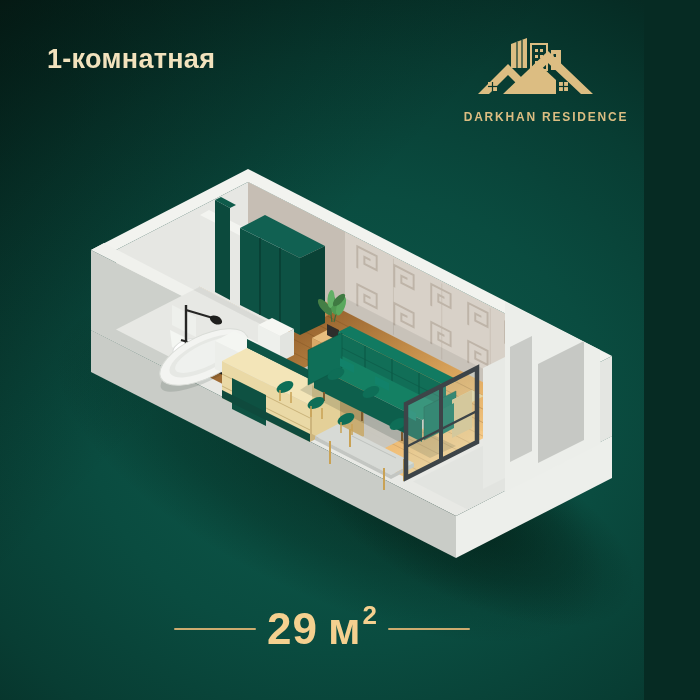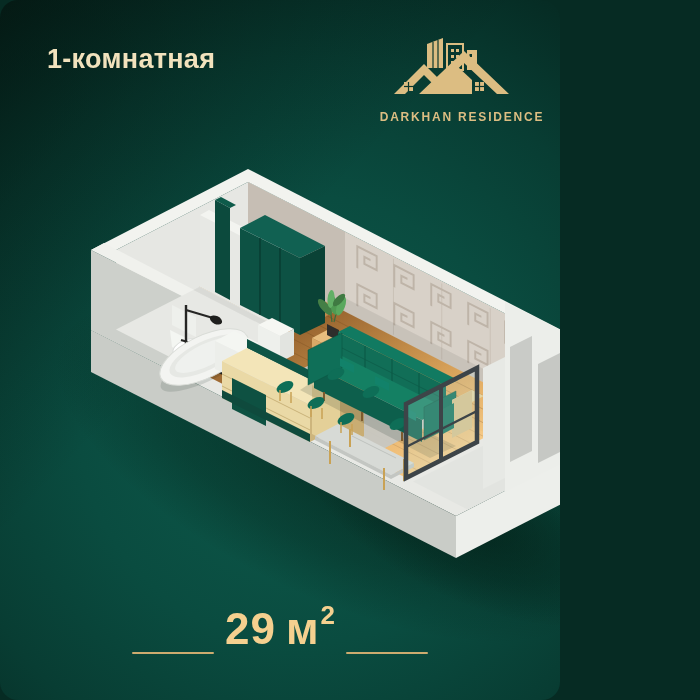--- a/index.html
+++ b/index.html
@@ -1,36 +1,35 @@
 <!DOCTYPE html>
 <html><head>
 <meta charset="utf-8">
 <style>
   html,body{margin:0;padding:0;background:#062b23;}
   .poster{
-    position:relative;width:560px;height:700px;overflow:hidden;
+    position:relative;width:644px;height:700px;overflow:hidden;
     font-family:"Liberation Sans","DejaVu Sans",sans-serif;
     background:
       linear-gradient(134deg, rgba(3,14,10,.55) 0%, rgba(3,14,10,.25) 22%, rgba(3,14,10,0) 42%),
       radial-gradient(100% 80% at 54% 60%, #0d5b4c 0%, #0a4c40 40%, #083d33 65%, #062d25 85%, #08211a 100%);
-    border-radius: 18px;
   }
   .scene{position:absolute;left:0;top:0;width:700px;height:700px;}
   .title{
     position:absolute;left:47px;top:42px;
     color:#f2e2bd;font-size:27px;line-height:34px;font-weight:600;letter-spacing:.3px;
   }
   .logo{position:absolute;right:12px;top:34px;width:172px;text-align:center;}
   .logo svg{display:block;margin:0 auto;}
   .logo-text{
     margin-top:2px;color:#dcbd82;font-size:12px;font-weight:600;letter-spacing:1.8px;white-space:nowrap;
   }
   .area{
     position:absolute;left:0;right:0;top:604px;
-    display:flex;align-items:flex-end;justify-content:center;gap:11px;
+    display:flex;align-items:center;justify-content:center;gap:11px;
   }
   .area-line{width:82px;height:2px;background:#cdab6f;border-radius:1px;}
   .area-text{
     color:#f5d08f;font-size:44px;font-weight:bold;letter-spacing:1px;white-space:nowrap;
   }
   .area-text .unit{margin-left:10px;}
   .area-text sup{font-size:26px;position:relative;top:-4px;left:1px;}
 </style>
 </head>
 <body>

